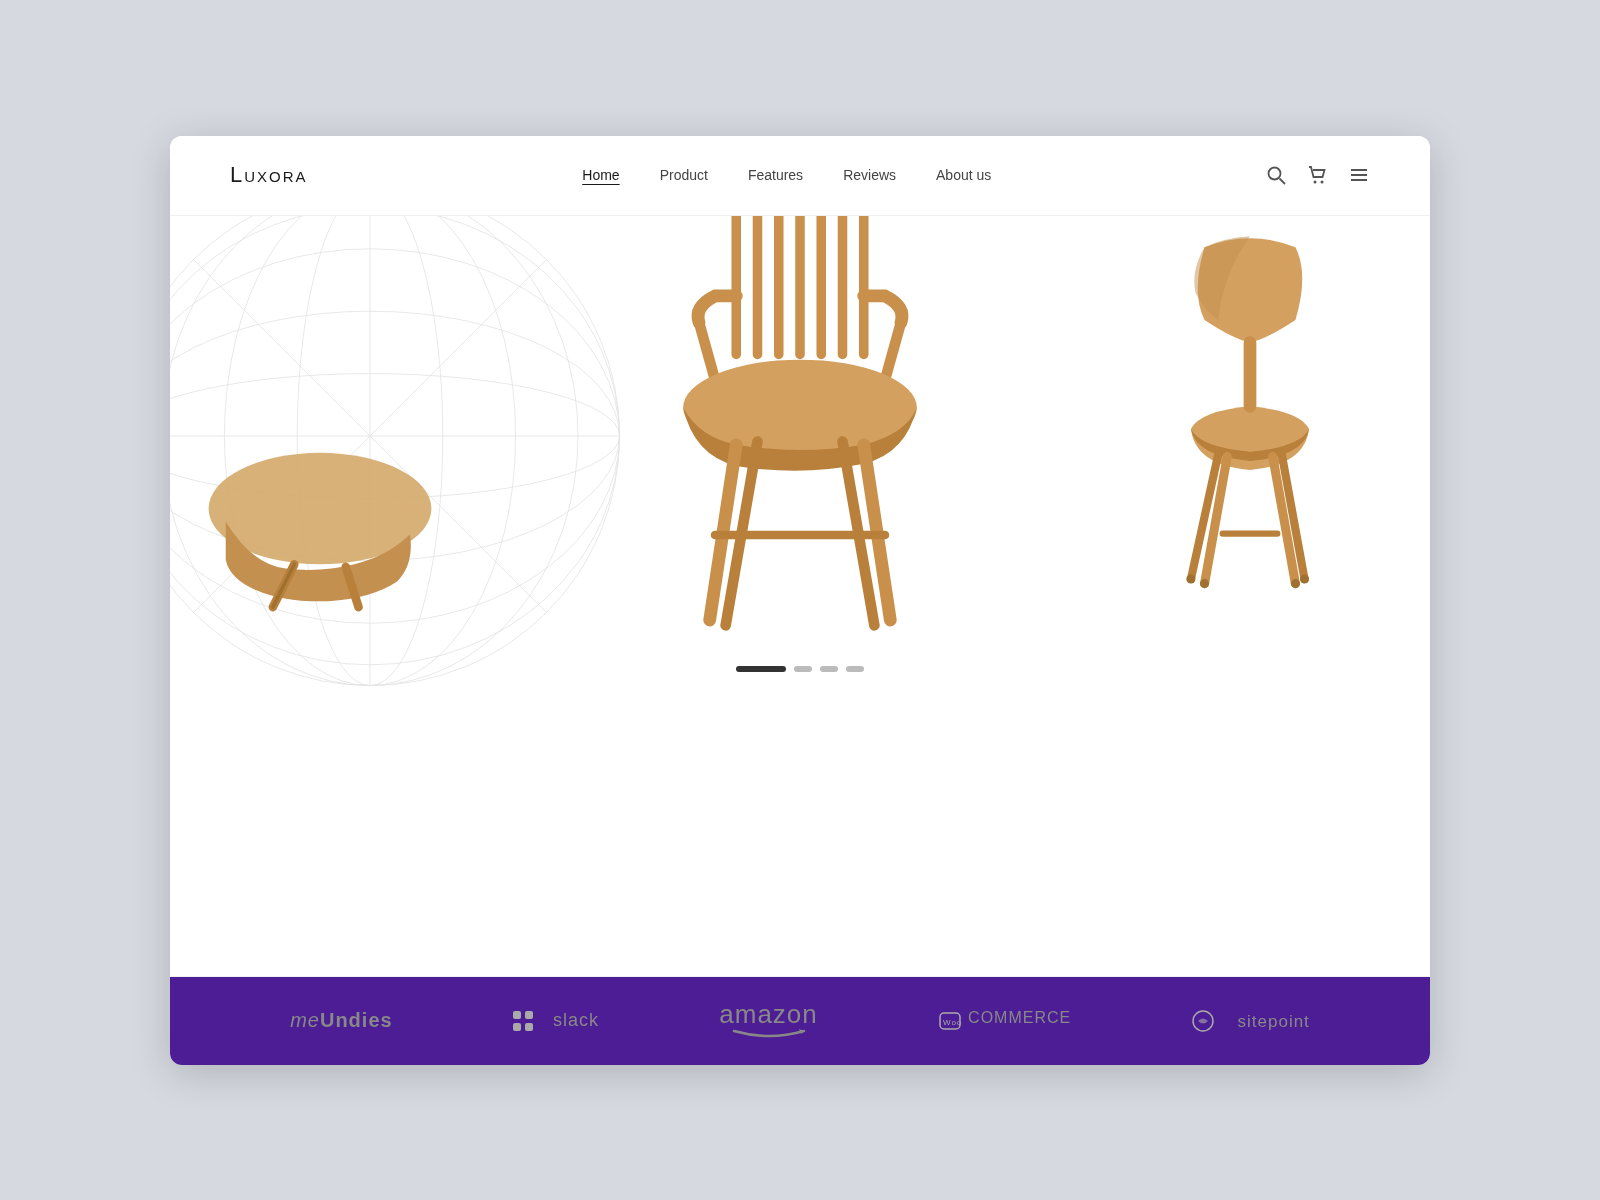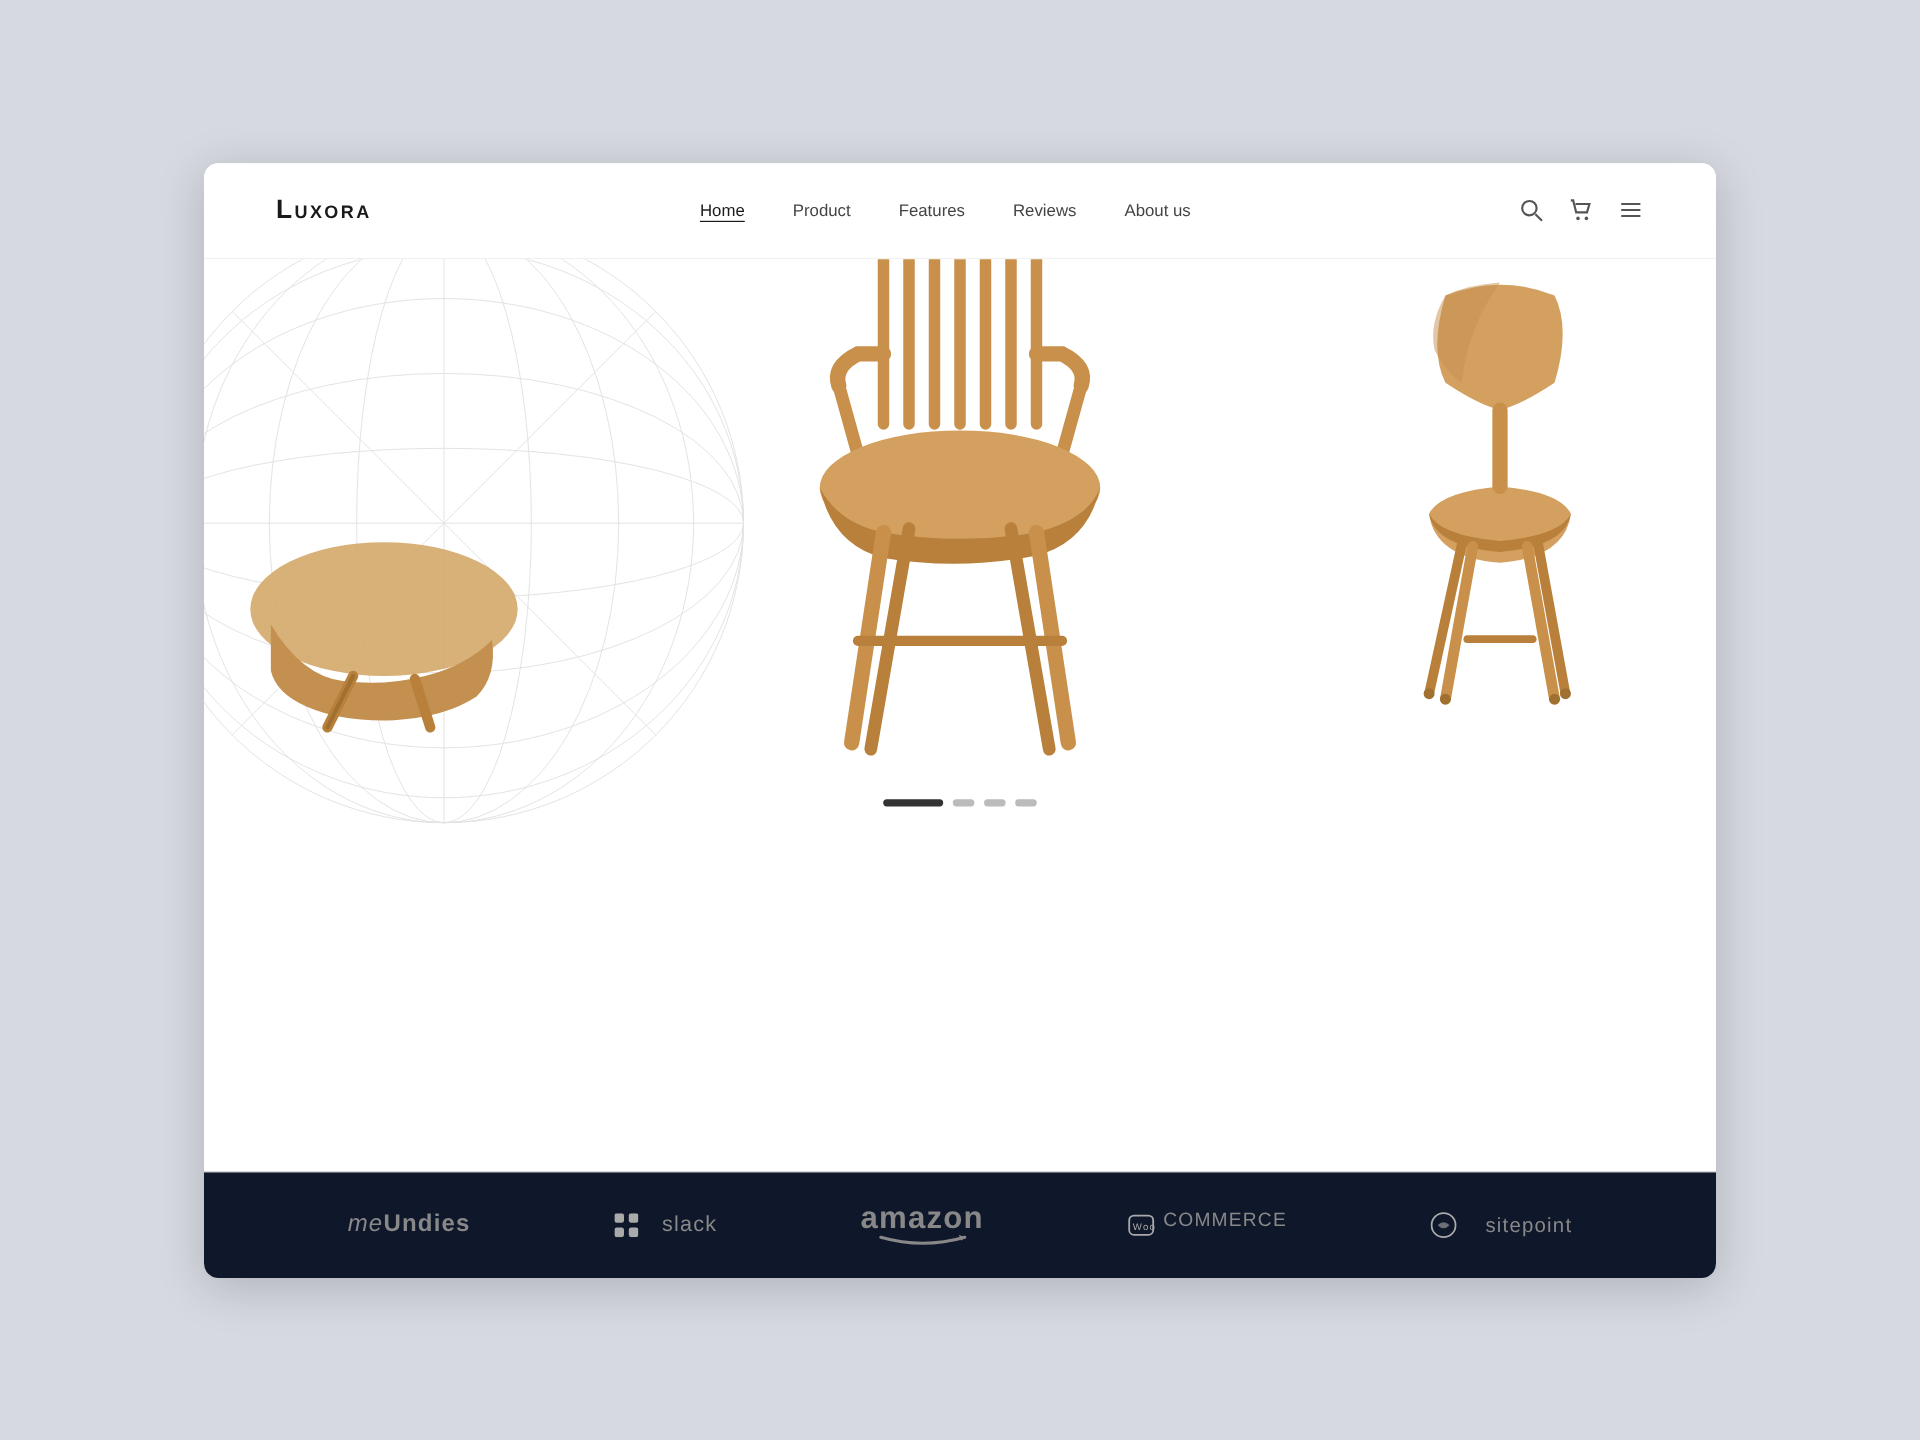--- a/index.html
+++ b/index.html
@@ -27,21 +27,21 @@
       align-items: center;
       justify-content: space-between;
       padding: 0 60px;
       height: 80px;
       background: #fff;
       border-bottom: 1px solid #f0f0f0;
     }
 
     .nav-logo {
       font-size: 22px;
-      font-weight: 700;
+      font-weight: 400;
       letter-spacing: 2px;
       color: #1a1a1a;
       font-variant: small-caps;
       text-transform: capitalize;
     }
 
     .nav-links {
       display: flex;
       gap: 40px;
       align-items: flex-end;
@@ -179,21 +179,21 @@
     .dot.inactive {
       width: 18px;
     }
 
     
     .brands-bar {
       display: flex;
       align-items: center;
       justify-content: space-around;
       padding: 24px 60px;
-      background: #0f172a;
+      background: #4c1d95;
       border-top: 1px solid #f0f0f0;
     }
 
     .brand-logo {
       color: #999;
       font-size: 18px;
       font-weight: 300;
       letter-spacing: 1px;
     }
 
@@ -359,21 +359,21 @@
       <svg width="20" height="20" viewBox="0 0 20 20">
         <rect x="0" y="0" width="8" height="8" rx="2" fill="#aaa"></rect>
         <rect x="12" y="0" width="8" height="8" rx="2" fill="#aaa"></rect>
         <rect x="0" y="12" width="8" height="8" rx="2" fill="#aaa"></rect>
         <rect x="12" y="12" width="8" height="8" rx="2" fill="#aaa"></rect>
       </svg>
       <span style="font-size:18px;color:#888;font-weight:300;">slack</span>
     </div>
 
     <div class="brand-logo brand-amazon">
-      <div style="font-size:26px;font-weight:700;color:#888;font-family:'Arial Black',sans-serif;line-height:1;">amazon</div>
+      <div style="font-size:26px;font-weight:400;color:#888;font-family:'Arial Black',sans-serif;line-height:1;">amazon</div>
       <svg width="80" height="14" viewBox="0 0 80 14" style="display:block;margin:0 auto;">
         <path d="M5 4 Q40 14 75 4" stroke="#888" stroke-width="2.5" fill="none" stroke-linecap="round"></path>
         <polygon points="75,4 70,2 72,7" fill="#888"></polygon>
       </svg>
     </div>
 
     <div class="brand-logo brand-woo" style="display:flex;align-items:flex-start;gap:6px;">
       <svg width="24" height="24" viewBox="0 0 24 24">
         <rect x="2" y="4" width="20" height="16" rx="4" fill="none" stroke="#aaa" stroke-width="1.5"></rect>
         <text x="5" y="16" font-size="8" fill="#aaa" font-family="Arial">Woo</text>

